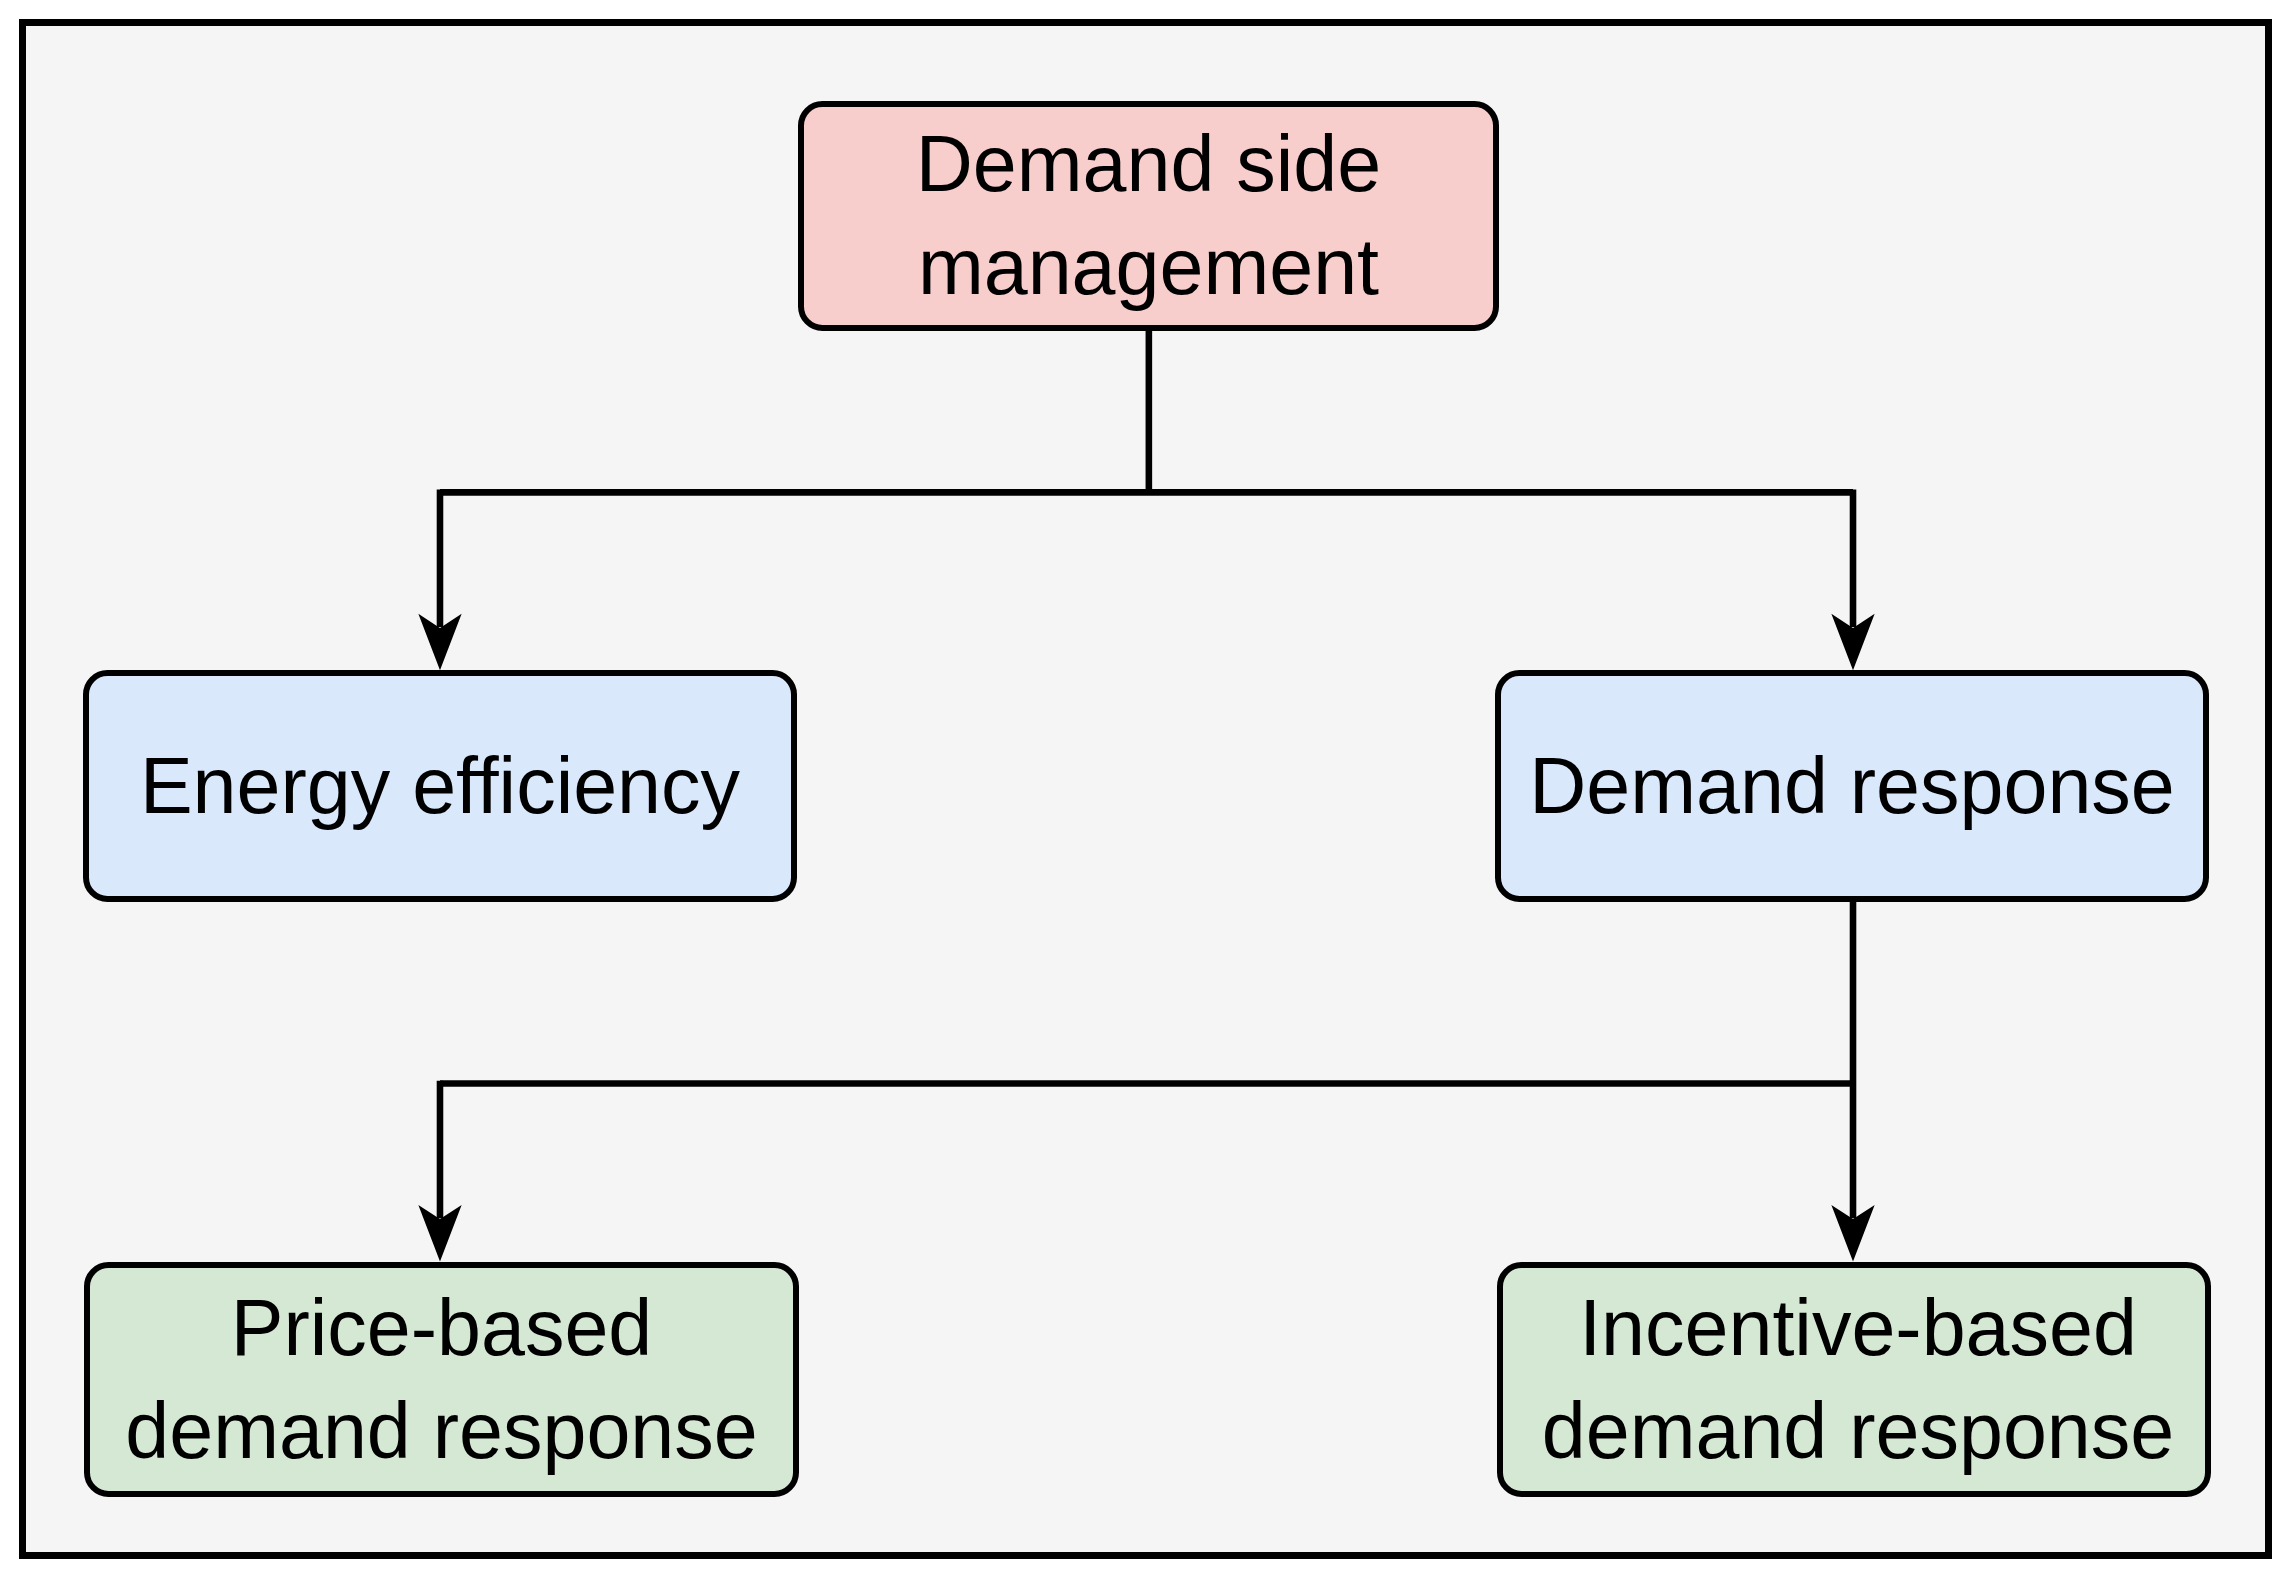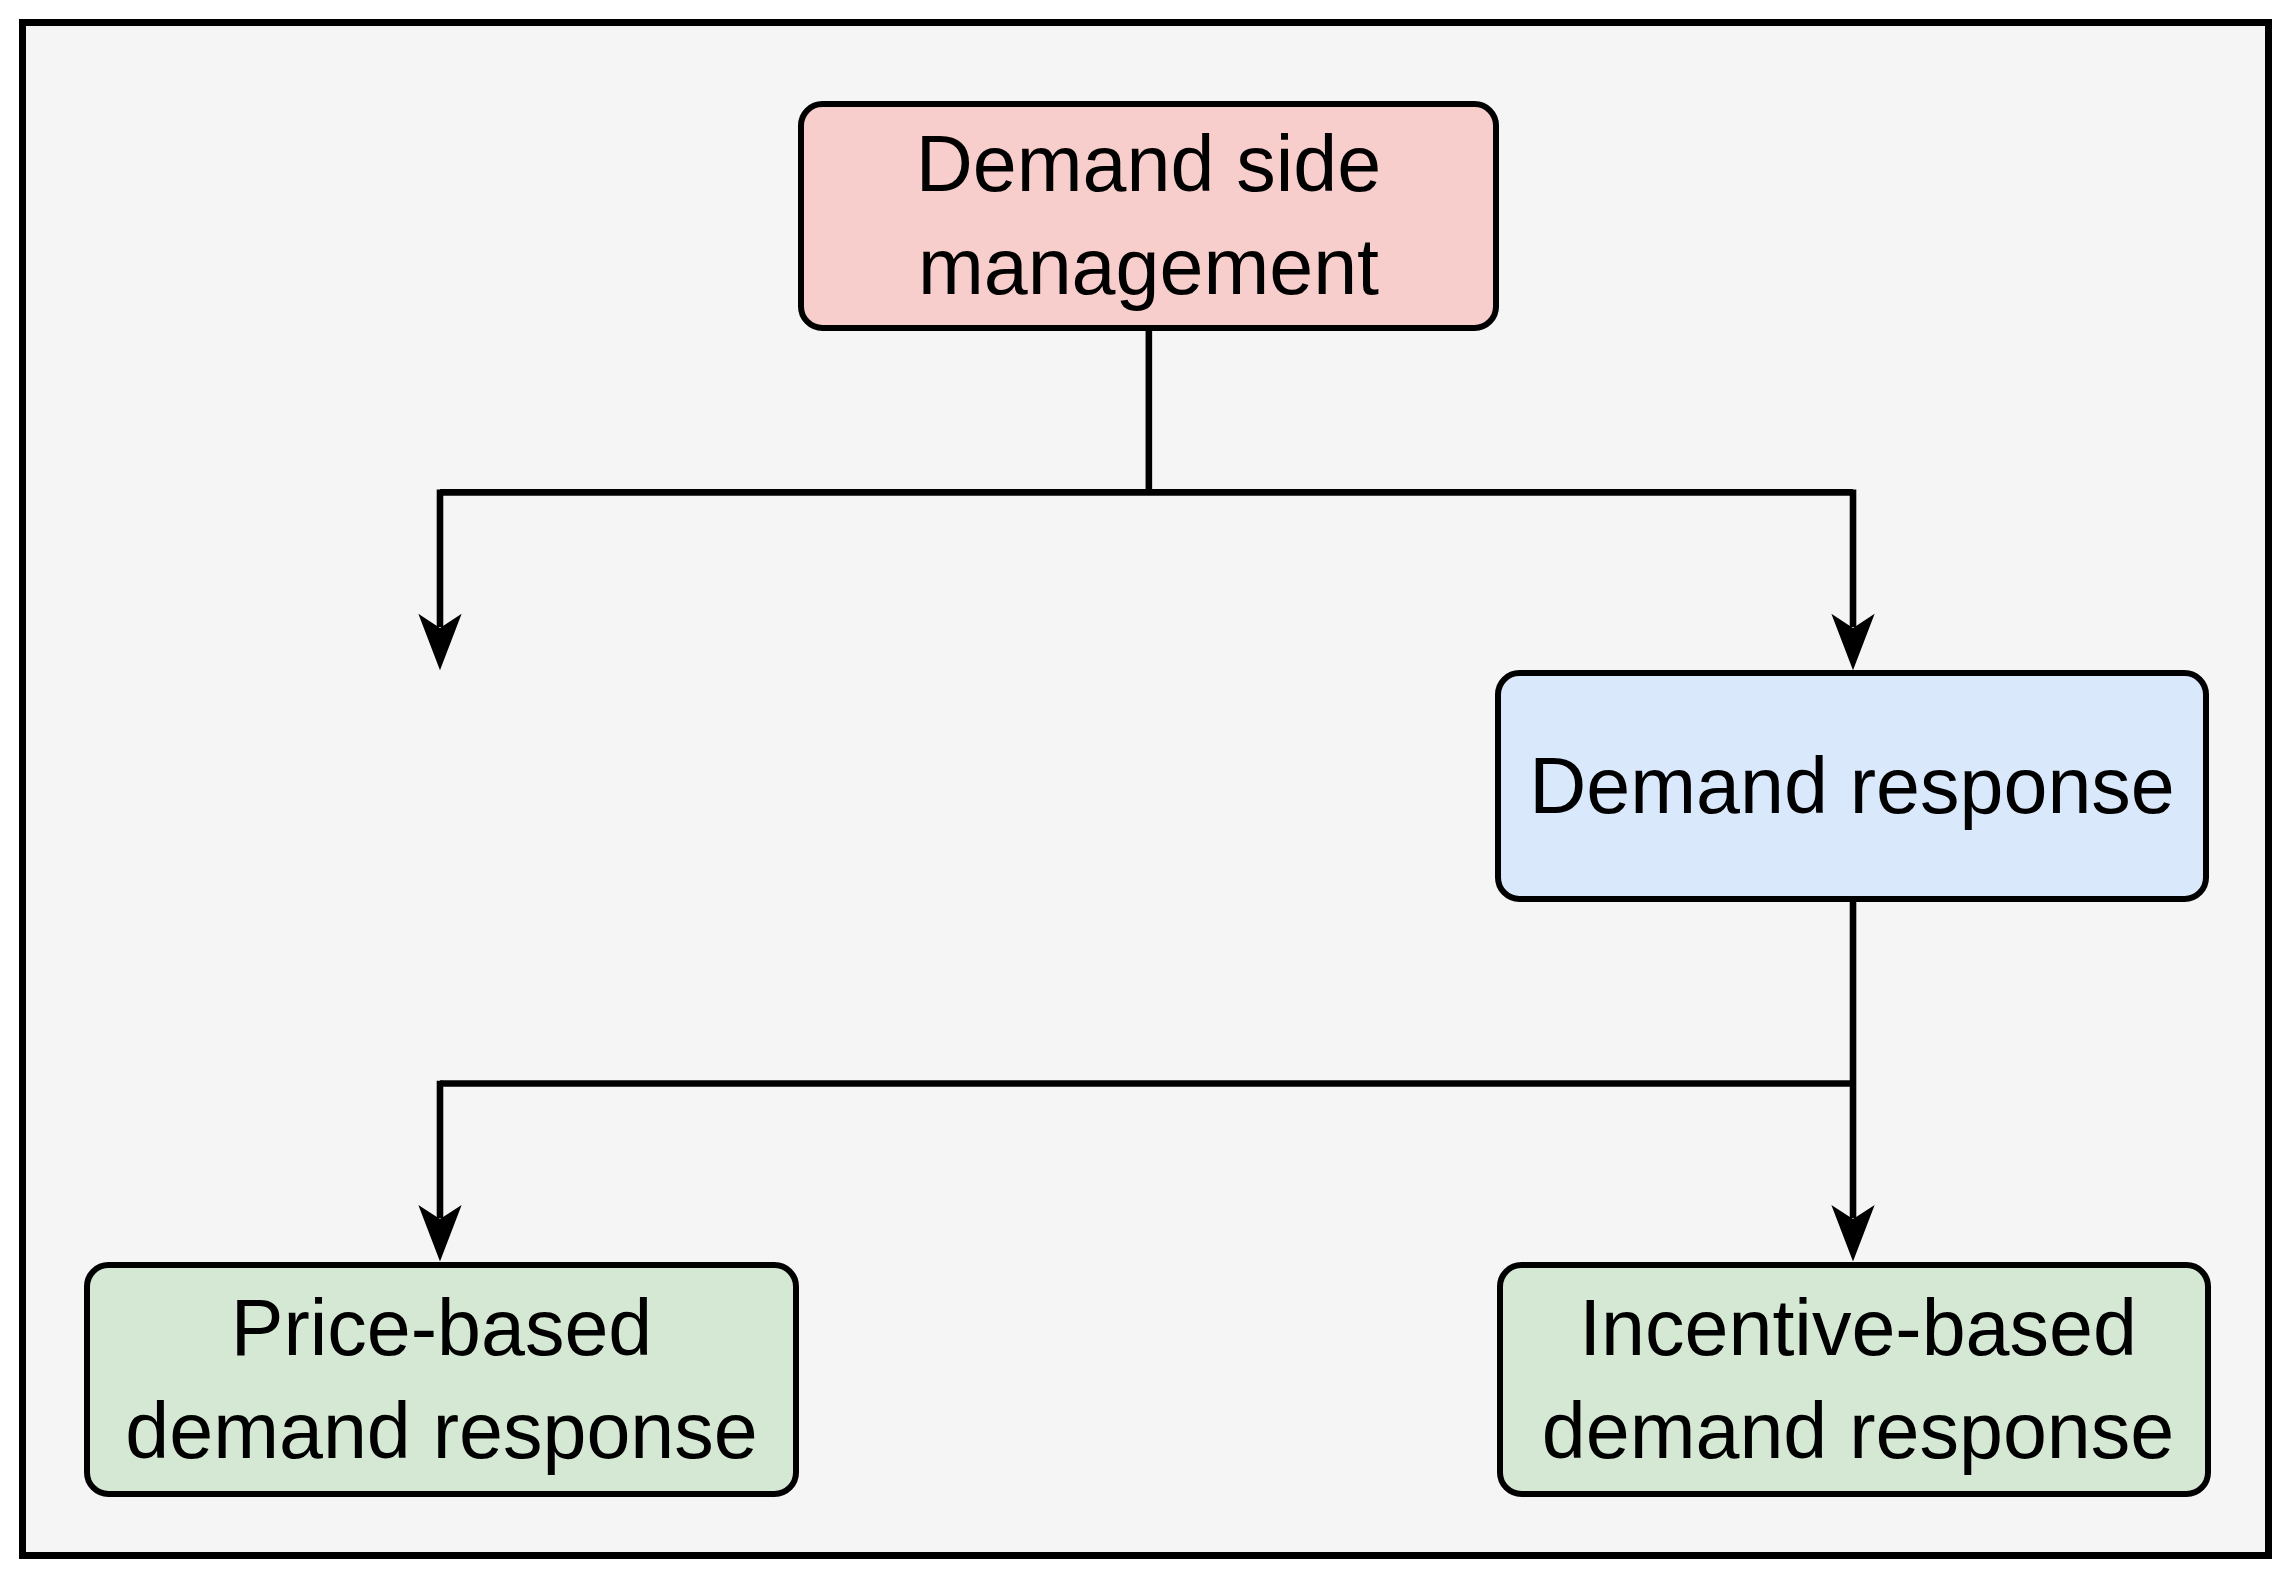--- a/index.html
+++ b/index.html
@@ -98,20 +98,23 @@
     <g>
       <polygon fill="#000000" points="1945,1280 1968,1340 1991,1280 1968,1295"></polygon>
     </g>
   </svg>
 
   <div class="node node-dsm" style="background: rgb(248, 206, 204);">
     <span>Demand side
 management</span>
   </div>
 
+  <div class="node node-ee" style="background: rgb(218, 232, 252);">
+    <span>Energy efficiency</span>
+  </div>
 
   <div class="node node-dr" style="background: rgb(218, 232, 252);">
     <span>Demand response</span>
   </div>
 
   <div class="node node-pbdr" style="background: rgb(213, 232, 212);">
     <span>Price-based
 demand response</span>
   </div>
 

